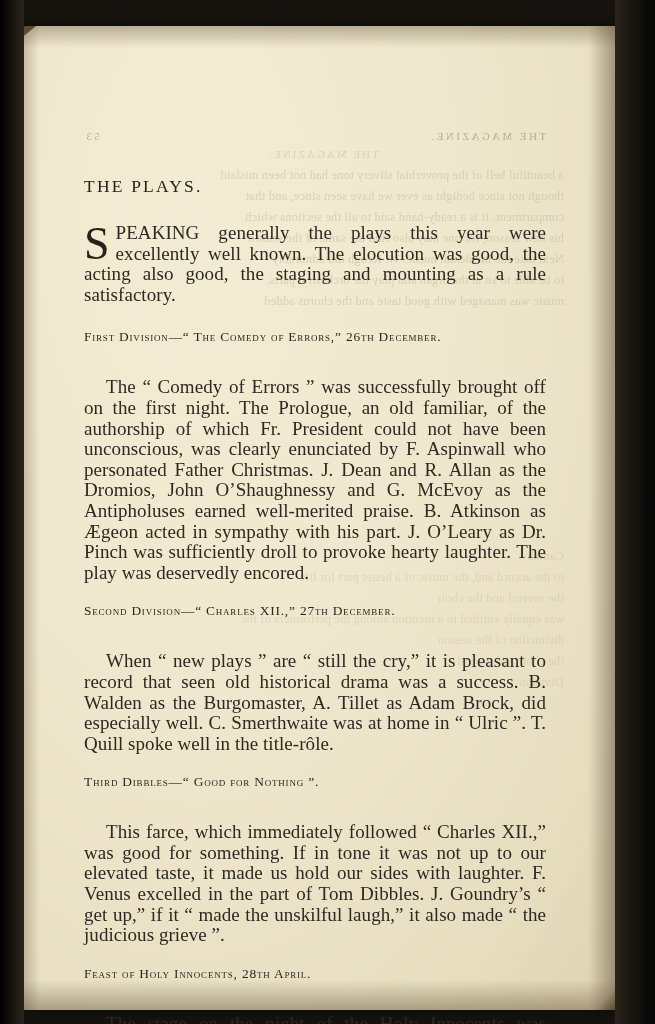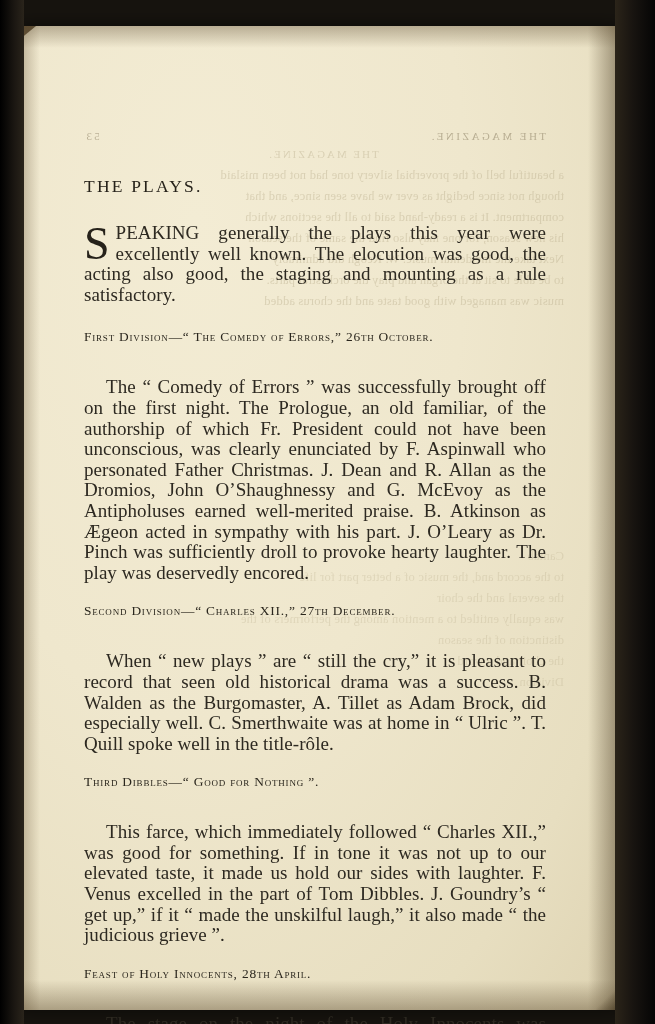--- a/index.html
+++ b/index.html
@@ -210,21 +210,21 @@
         <span>53</span>
       </div>
 
       <h1 class="title">THE PLAYS.</h1>
 
       <div class="dropcap-para">
         <span class="dropcap">S</span>
         <p>PEAKING generally the plays this year were excellently well known.   The elocution was good, the acting also good, the staging and mounting as a rule satisfactory.</p>
       </div>
 
-      <div class="section-head first sc">First Division—“ The Comedy of Errors,” 26th October.</div>
+      <div class="section-head first sc">First Division—“ The Comedy of Errors,” 26th December.</div>
       <p class="body indent">The “ Comedy of Errors ” was successfully brought off on the first night.   The Prologue, an old familiar, of the authorship of which Fr. President could not have been unconscious, was clearly enunciated by F. Aspinwall who personated Father Christmas.   J. Dean and R. Allan as the Dromios, John O’Shaughnessy and G. McEvoy as the Antipholuses earned well-merited praise.   B. Atkinson as Ægeon acted in sympathy with his part.   J. O’Leary as Dr. Pinch was sufficiently droll to provoke hearty laughter.   The play was deservedly encored.</p>
 
       <div class="section-head sc">Second Division—“ Charles XII.,” 27th December.</div>
       <p class="body indent">When “ new plays ” are “ still the cry,” it is pleasant to record that seen old historical drama was a success.   B. Walden as the Burgomaster, A. Tillet as Adam Brock, did especially well.   C. Smerthwaite was at home in “ Ulric ”.   T. Quill spoke well in the title-rôle.</p>
 
       <div class="section-head sc">Third Dibbles—“ Good for Nothing ”.</div>
       <p class="body indent">This farce, which immediately followed “ Charles XII.,” was good for something.   If in tone it was not up to our elevated taste, it made us hold our sides with laughter.   F. Venus excelled in the part of Tom Dibbles.   J. Goundry’s “ get up,” if it “ made the unskilful laugh,” it also made “ the judicious grieve ”.</p>
 
       <div class="section-head sc">Feast of Holy Innocents, 28th April.</div>
       <p class="body indent">The stage on the night of the Holy Innocents was occupied by the little boys.   They acted “ The Forty Martyrs of Sebaste ” and</p>

